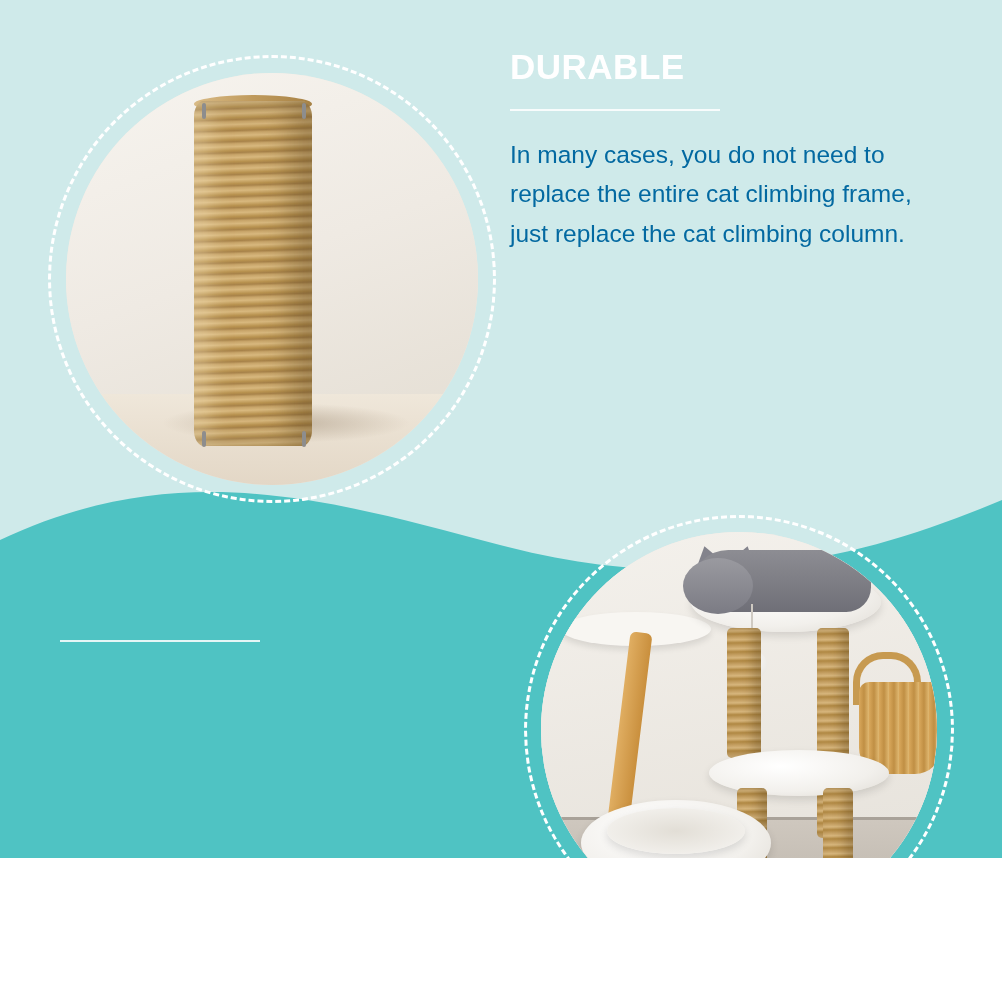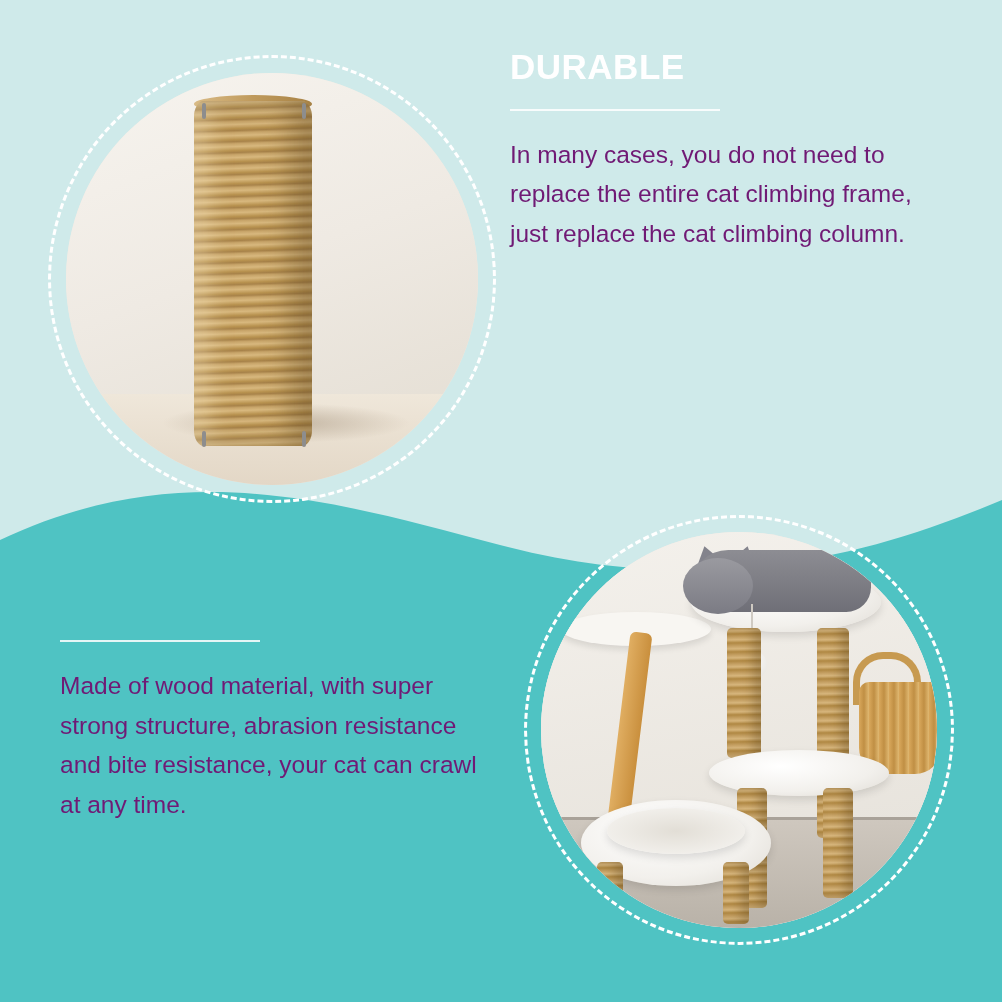--- a/index.html
+++ b/index.html
@@ -6,21 +6,21 @@
     margin: 0;
     padding: 0;
     background: #ffffff;
   }
   body {
     font-family: "Liberation Sans", sans-serif;
   }
   .poster {
     position: relative;
     width: 1002px;
-    height: 1002px;
+    height: 858px;
     overflow: hidden;
     background: #cfeaea;
   }
 
   
   .bg-top {
     position: absolute;
     left: 0; top: 0;
     width: 1002px;
     height: 560px;
@@ -98,21 +98,21 @@
   .rule {
     height: 2px;
     background: #ffffff;
     opacity: 0.85;
     margin: 22px 0 24px 0;
   }
   #text-durable .rule { width: 210px; }
   #text-practical .rule { width: 200px; }
   .body-text {
     font-size: 24.5px;
-    color: #701a75;
+    color: #0369a1;
     line-height: 1.62;
     margin: 0;
   }
 
   
   .rope-scene { position: absolute; inset: 0; }
   .rope-wall {
     position: absolute; left: 0; top: 0; width: 100%; height: 78%;
     background: linear-gradient(160deg,#f7f4ef 0%, #efeae3 55%, #e6e0d6 100%);
   }
@@ -261,21 +261,20 @@
   </div>
 
   <div class="text-block" id="text-durable">
     <h2 class="heading">DURABLE</h2>
     <div class="rule"></div>
     <p class="body-text">In many cases, you do not need to replace the entire cat climbing frame, just replace the cat climbing column.</p>
   </div>
 
   <div class="text-block" id="text-practical">
     <div class="rule"></div>
-    <p class="body-text">Made of wood material, with super strong structure, abrasion resistance and bite resistance, your cat can crawl at any time.</p>
   </div>
 
   <div class="photo-frame" id="photo-cattree">
     <div class="photo-inner">
       <div class="cat-scene">
         <div class="ct-wall"></div>
         <div class="ct-floor"></div>
         <div class="ct-floorline"></div>
 
         <div class="ct-table-top"></div>

